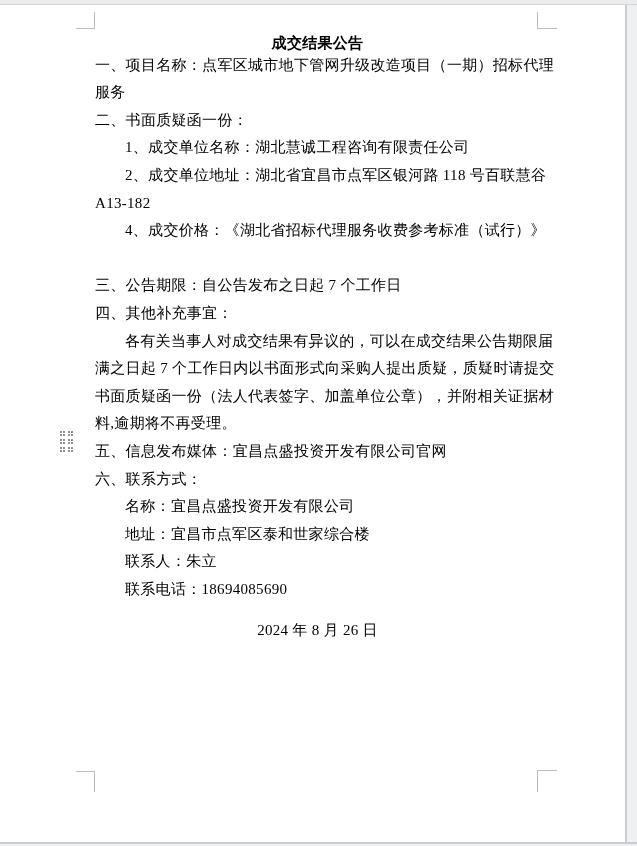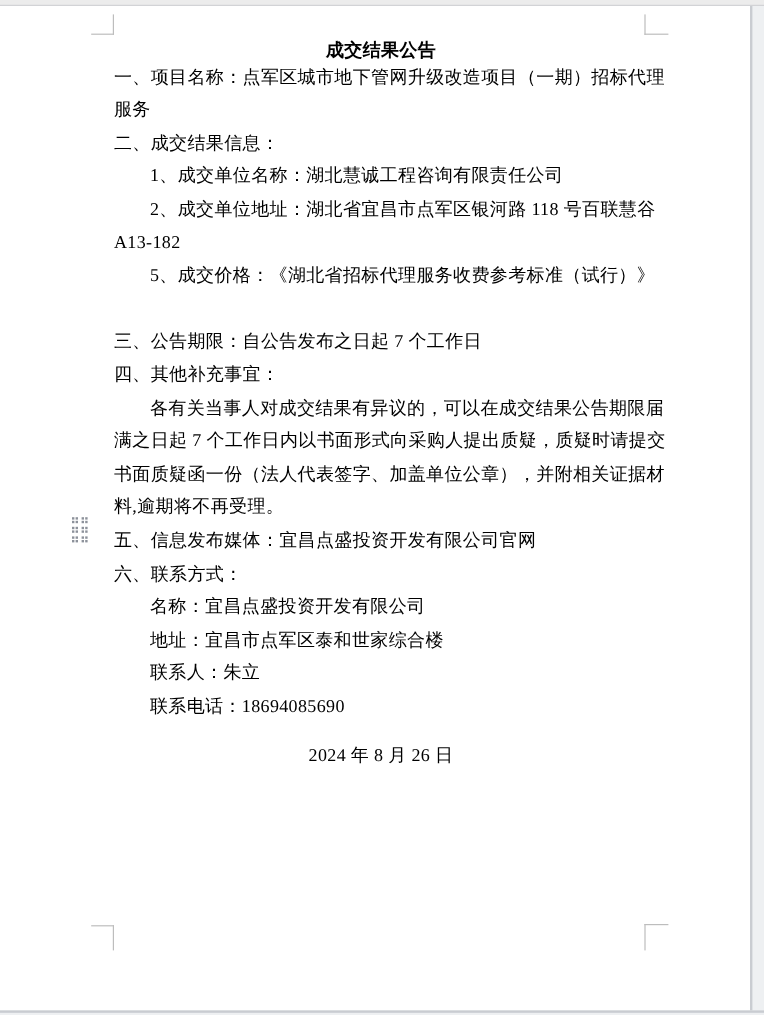--- a/index.html
+++ b/index.html
@@ -90,25 +90,25 @@
       <span></span>
     <span></span>
       <span></span>
   </div>
 
   <div class="line center" style="top:24px">成交结果公告</div>
 
   <div class="line" style="top:46px"><span class="b">一、项目名称：</span><span>点军区城市地下管网升级改造项目（一期）招标代理</span></div>
   <div class="line" style="top:73px"><span>服务</span></div>
 
-  <div class="line" style="top:101px"><span class="b">二、成交结果信息：</span></div>
+  <div class="line" style="top:101px"><span class="b">二、书面质疑函一份：</span></div>
   <div class="line indent" style="top:128px"><span>1、成交单位名称：湖北慧诚工程咨询有限责任公司</span></div>
   <div class="line indent" style="top:156px"><span>2、成交单位地址：湖北省宜昌市点军区银河路 118 号百联慧谷</span></div>
   <div class="line" style="top:184px"><span>A13-182</span></div>
-  <div class="line indent" style="top:211px"><span>5、成交价格：《湖北省招标代理服务收费参考标准（试行）》</span></div>
+  <div class="line indent" style="top:211px"><span>4、成交价格：《湖北省招标代理服务收费参考标准（试行）》</span></div>
 
   <div class="line" style="top:266px"><span class="b">三、公告期限：</span><span>自公告发布之日起 7 个工作日</span></div>
 
   <div class="line" style="top:294px"><span class="b">四、其他补充事宜：</span></div>
   <div class="line indent" style="top:322px"><span>各有关当事人对成交结果有异议的，可以在成交结果公告期限届</span></div>
   <div class="line" style="top:349px"><span>满之日起 7 个工作日内以书面形式向采购人提出质疑，质疑时请提交</span></div>
   <div class="line" style="top:377px"><span>书面质疑函一份（法人代表签字、加盖单位公章），并附相关证据材</span></div>
   <div class="line" style="top:404px"><span>料,逾期将不再受理。</span></div>
 
   <div class="line" style="top:432px"><span class="b">五、信息发布媒体：</span><span>宜昌点盛投资开发有限公司官网</span></div>

